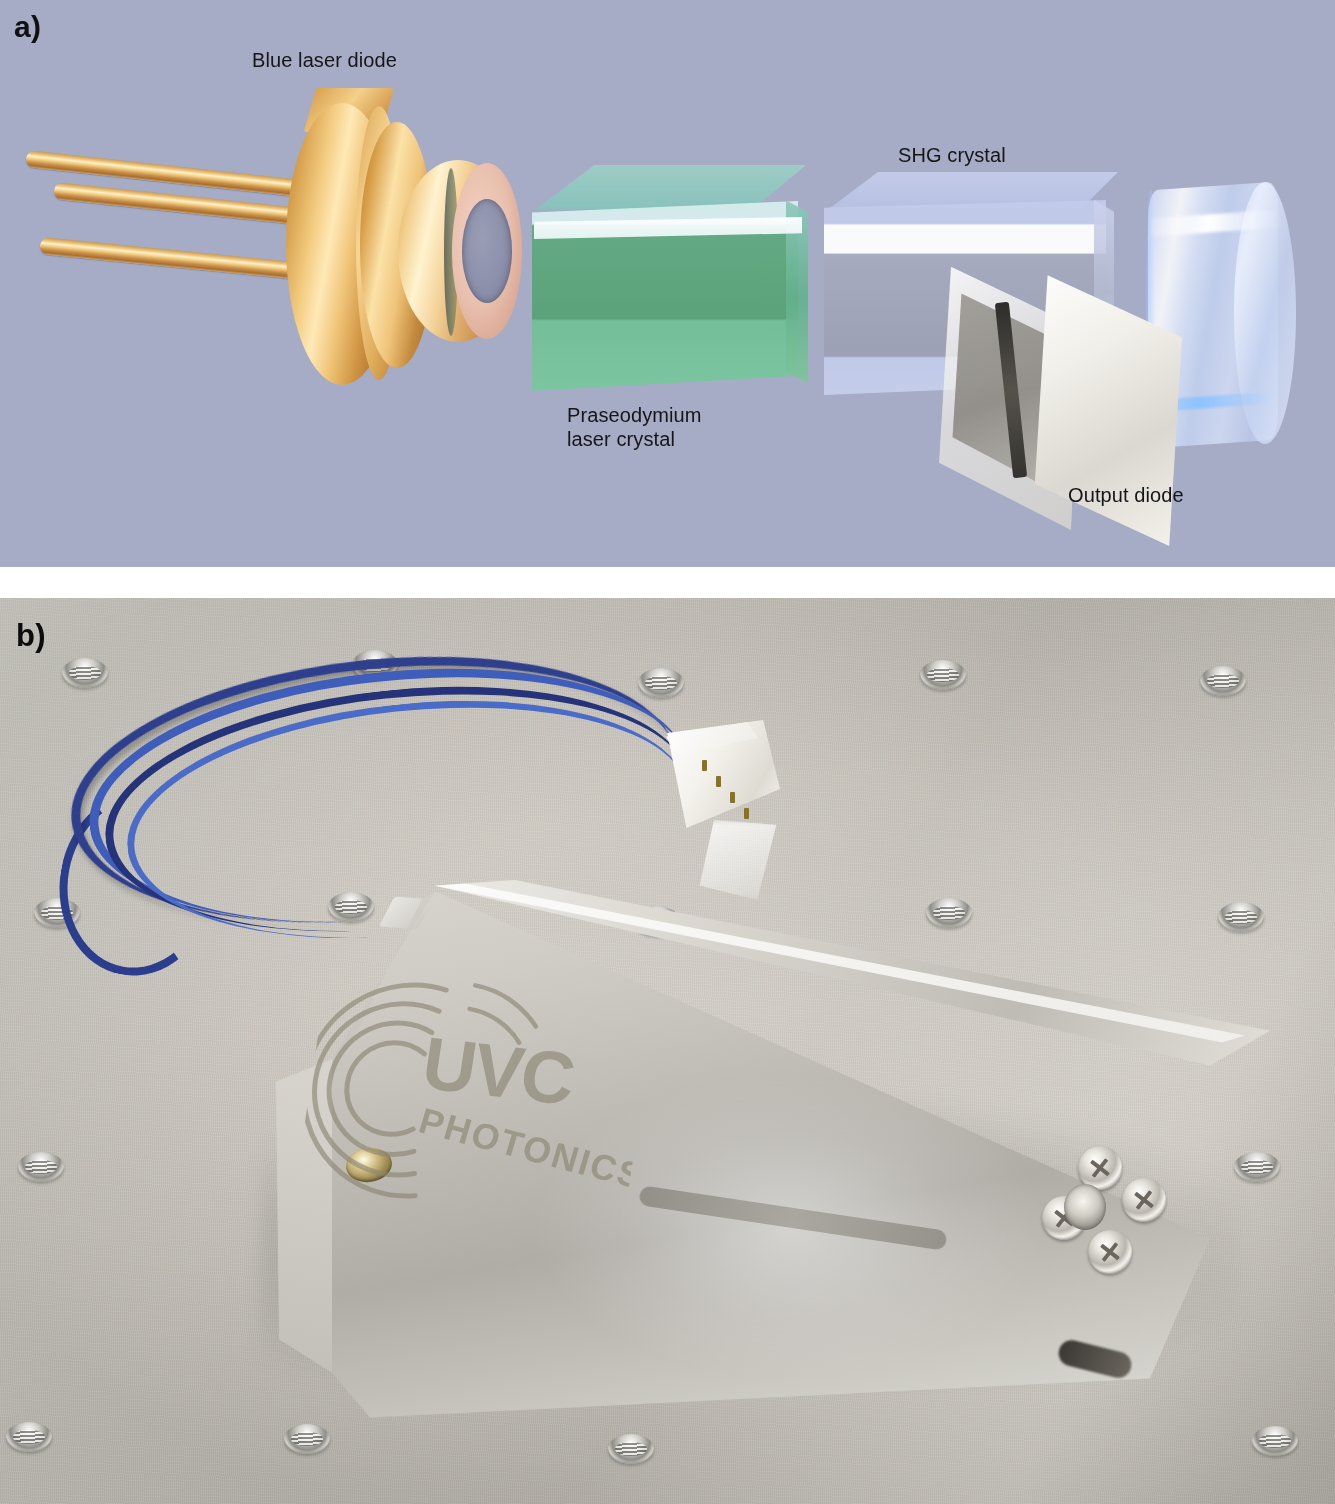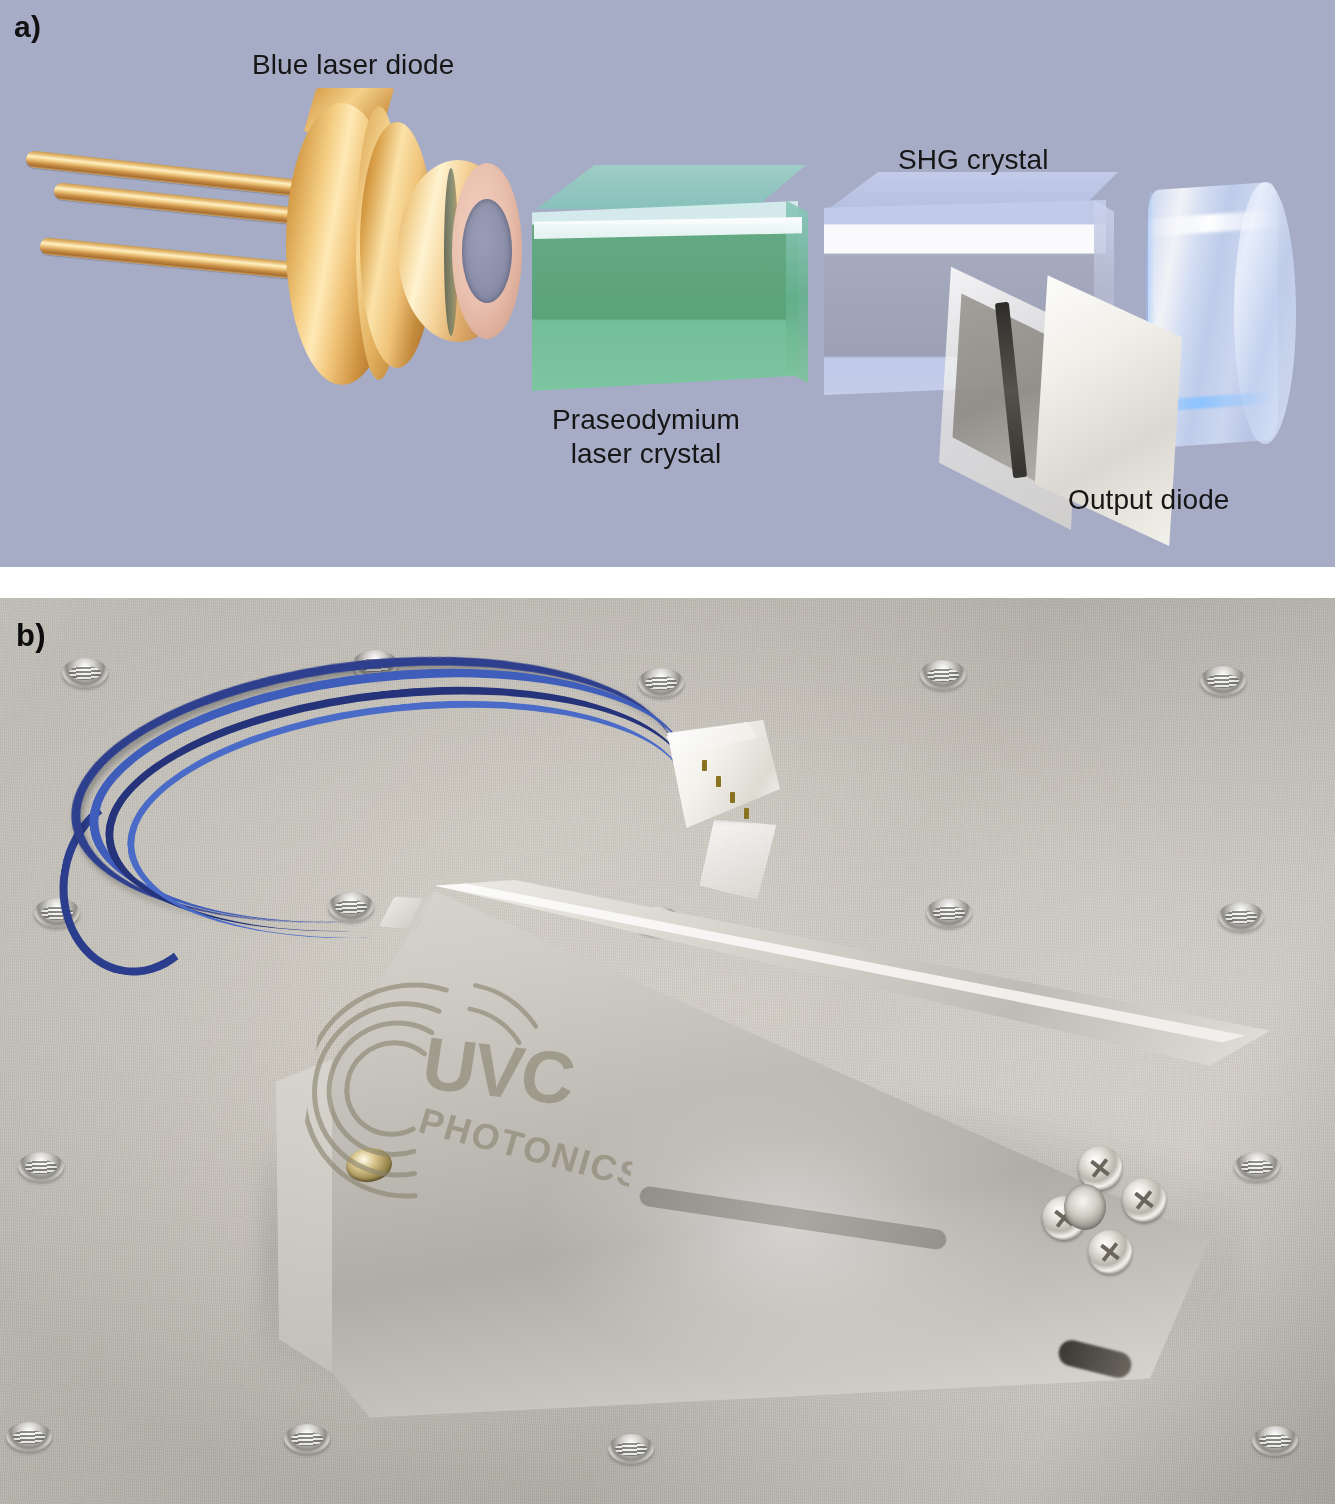--- a/index.html
+++ b/index.html
@@ -26,28 +26,28 @@
     letter-spacing:.2px;
     font-size:30px;
     z-index:60;
   }
   #letter-a{left:14px;top:10px;}
   #letter-b{left:16px;top:618px;color:#0c0c0c;font-size:31px;}
 
   .cap-label{
     position:absolute;
     color:#161616;
-    font-size:28px;
+    font-size:20px;
     line-height:1.22;
     white-space:pre;
     z-index:55;
     letter-spacing:.1px;
   }
   #lbl-diode{left:252px;top:48px;}
-  #lbl-pr{left:552px;top:403px;text-align:center;}
+  #lbl-pr{left:567px;top:403px;}
   #lbl-shg{left:898px;top:143px;}
   #lbl-mirror{left:1068px;top:483px;}
 
   
   .pin{
     position:absolute;
     height:17px;
     border-radius:9px;
     background:linear-gradient(to bottom,
        #c79a52 0%, #e8bd74 16%, #fff0c4 33%, #f2cd85 48%,

